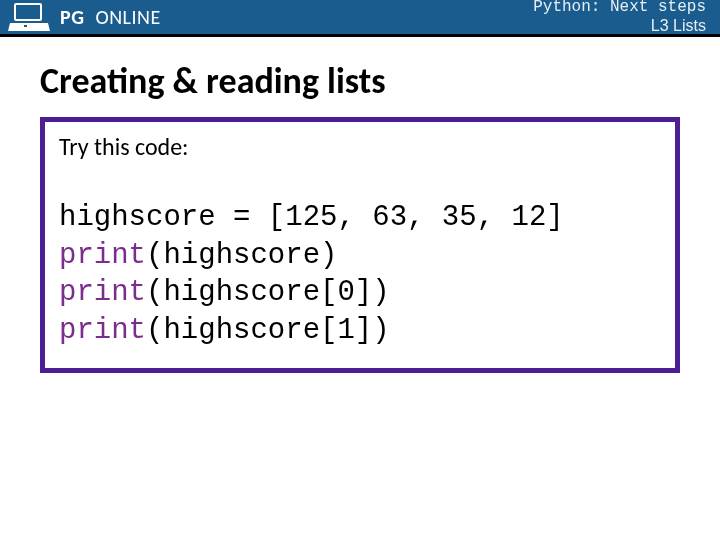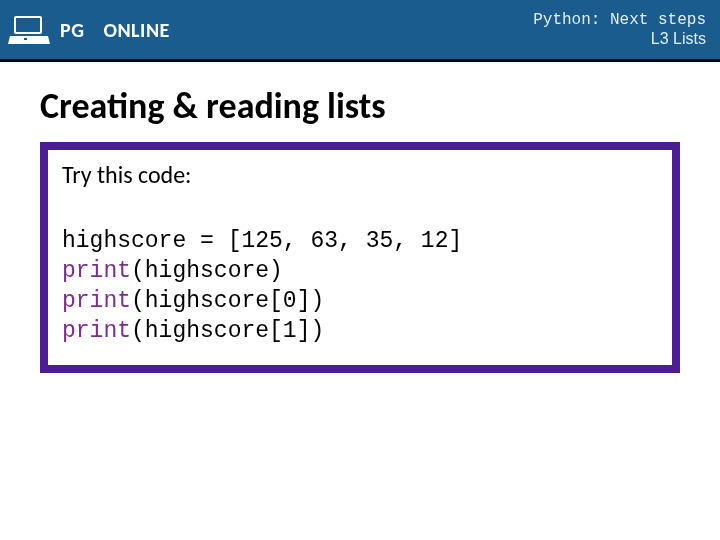--- a/index.html
+++ b/index.html
@@ -5,21 +5,21 @@
   * { margin: 0; padding: 0; box-sizing: border-box; }
   body {
     width: 720px;
     height: 540px;
     background: #fff;
     font-family: Calibri, "Segoe UI", Arial, sans-serif;
     overflow: hidden;
   }
   .topbar {
     width: 100%;
-    height: 62px;
+    height: 37px;
     background: #1a5c8e;
     display: flex;
     align-items: center;
     justify-content: space-between;
     padding: 0 14px 0 8px;
     border-bottom: 3px solid #000;
   }
   .brand {
     display: flex;
     align-items: center;
@@ -32,21 +32,21 @@
   }
   .laptop-icon svg { width: 100%; height: 100%; }
   .brand-text {
     color: #fff;
     font-size: 20px;
     letter-spacing: 0.5px;
     display: flex;
     align-items: baseline;
   }
   .brand-pg { font-weight: 700; }
-  .brand-online { font-weight: 700; margin-left: 19px; }
+  .brand-online { font-weight: 400; margin-left: 11px; }
   .course-meta {
     text-align: right;
     line-height: 1.1;
   }
   .course-line1 {
     color: #e6eef5;
     font-size: 16px;
     font-weight: 300;
     font-family: Liberation Mono, monospace;
   }
@@ -60,31 +60,31 @@
     padding: 22px 40px 0 40px;
     border-radius: 24px;
   }
   .slide-title {
     font-size: 36px;
     font-weight: 700;
     color: #000;
     margin-bottom: 14px;
   }
   .code-box {
-    border: 8px solid #4c1d95;
+    border: 5px solid #4c1d95;
     padding: 10px 14px 18px 14px;
   }
   .box-intro {
     font-size: 24px;
     color: #000;
     margin-bottom: 38px;
   }
   .code-block {
     font-family: Consolas, "Courier New", monospace;
-    font-size: 23px;
+    font-size: 29px;
     line-height: 1.3;
     color: #000;
     white-space: pre;
   }
   .kw-print { color: #7b2d8e; }
 </style>
 </head>
 <body>
 
 <div class="topbar">

